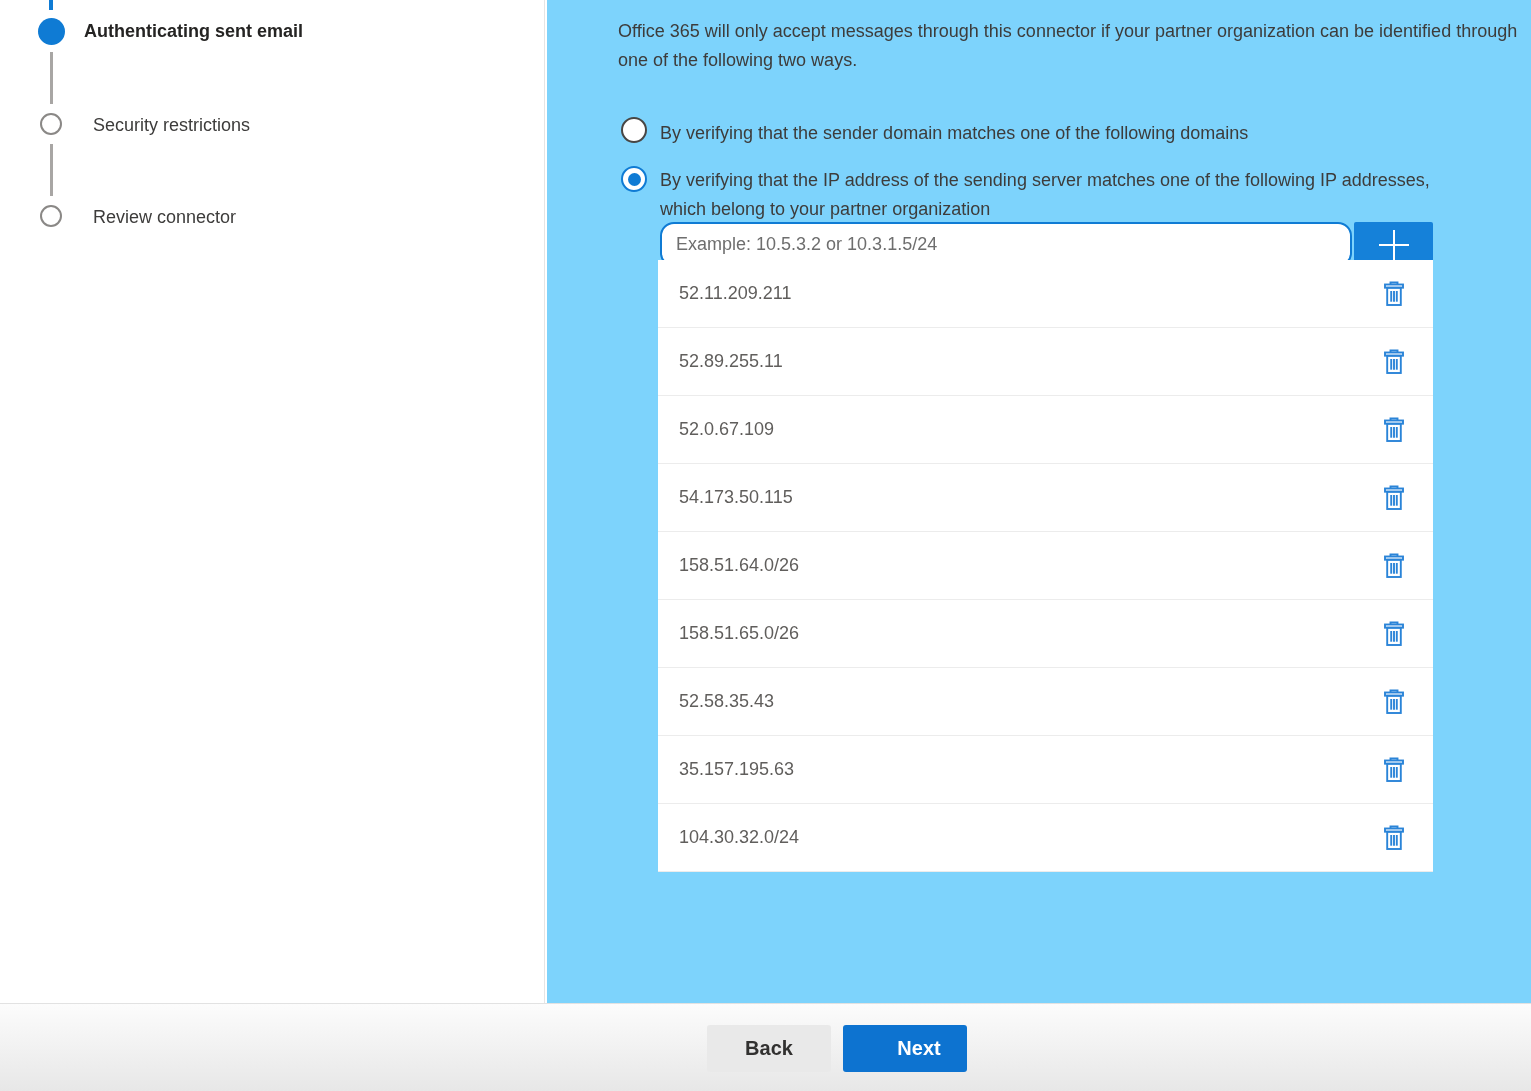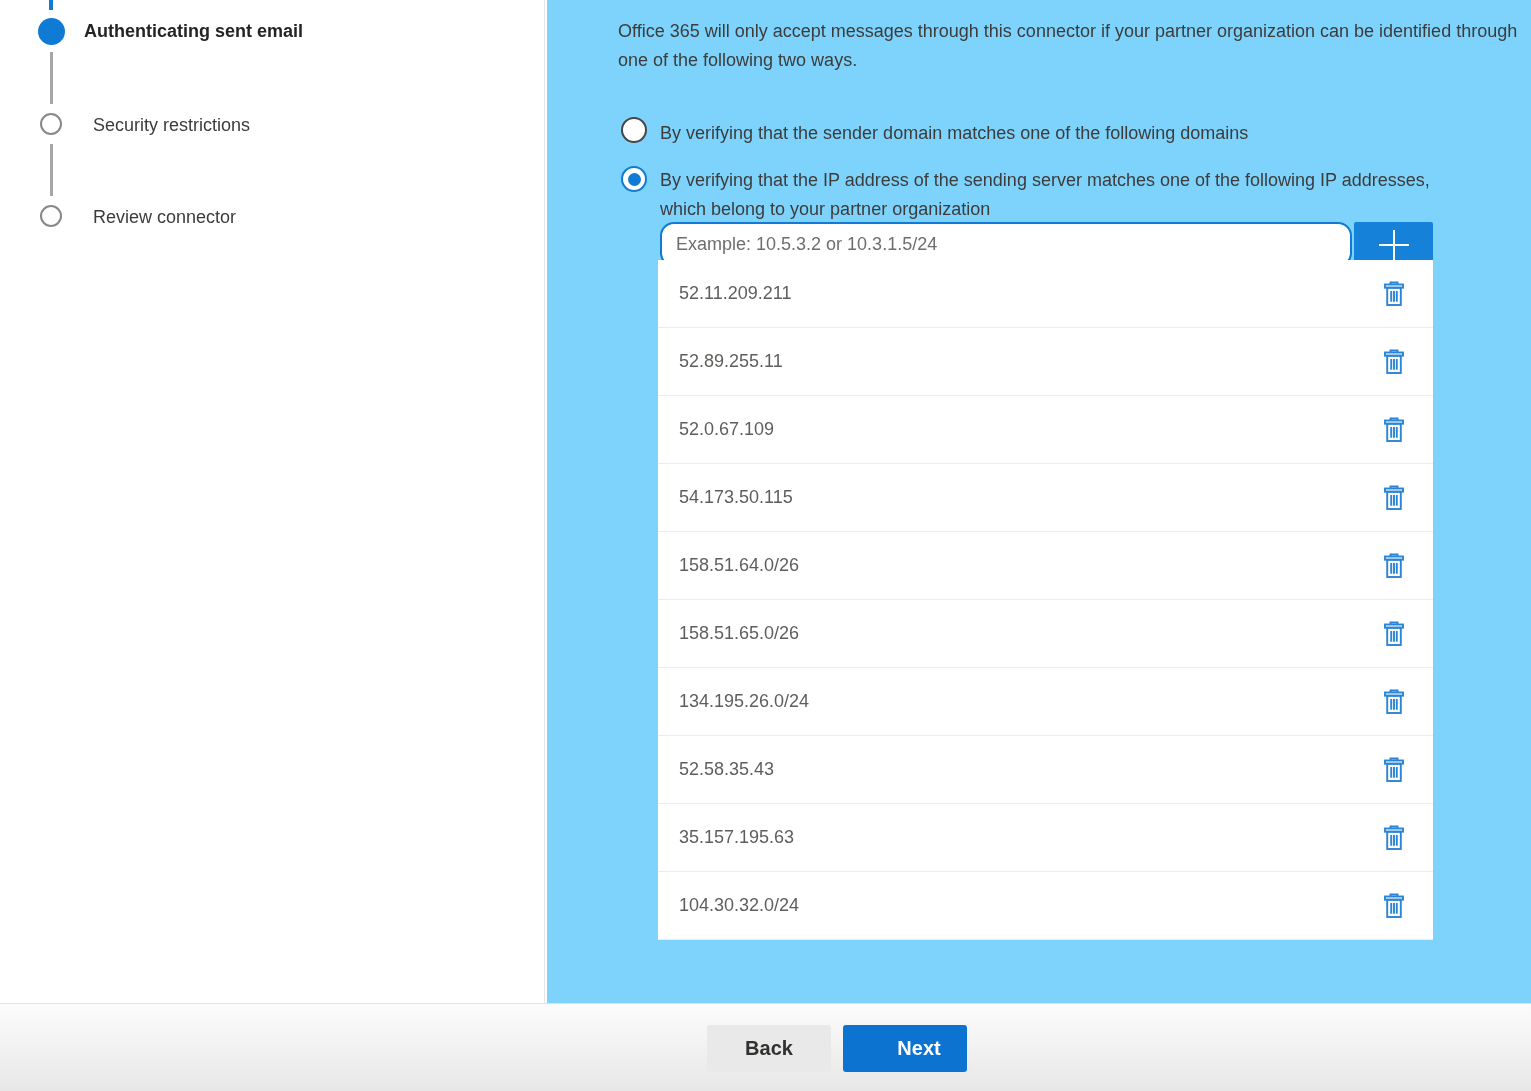--- a/index.html
+++ b/index.html
@@ -250,33 +250,20 @@
             <path d="M7.5 3.5 V1.5 H14.5 V3.5"></path>
             <rect x="2" y="3.5" width="18" height="3.2"></rect>
             <rect x="4.2" y="6.7" width="13.6" height="17.3"></rect>
             <line x1="8.2" y1="10" x2="8.2" y2="20.7"></line>
             <line x1="11" y1="10" x2="11" y2="20.7"></line>
             <line x1="13.8" y1="10" x2="13.8" y2="20.7"></line>
           </svg>
         </button>
       </div>
 
-      <div class="ip-row">
-        <span class="ip-text">134.195.26.0/24</span>
-        <button class="trash-btn">
-          <svg width="22" height="26" viewBox="0 0 22 26" fill="none" stroke="#2a84d8" stroke-width="1.9">
-            <path d="M7.5 3.5 V1.5 H14.5 V3.5"></path>
-            <rect x="2" y="3.5" width="18" height="3.2"></rect>
-            <rect x="4.2" y="6.7" width="13.6" height="17.3"></rect>
-            <line x1="8.2" y1="10" x2="8.2" y2="20.7"></line>
-            <line x1="11" y1="10" x2="11" y2="20.7"></line>
-            <line x1="13.8" y1="10" x2="13.8" y2="20.7"></line>
-          </svg>
-        </button>
-      </div>
 
       <div class="ip-row">
         <span class="ip-text">52.58.35.43</span>
         <button class="trash-btn">
           <svg width="22" height="26" viewBox="0 0 22 26" fill="none" stroke="#2a84d8" stroke-width="1.9">
             <path d="M7.5 3.5 V1.5 H14.5 V3.5"></path>
             <rect x="2" y="3.5" width="18" height="3.2"></rect>
             <rect x="4.2" y="6.7" width="13.6" height="17.3"></rect>
             <line x1="8.2" y1="10" x2="8.2" y2="20.7"></line>
             <line x1="11" y1="10" x2="11" y2="20.7"></line>

